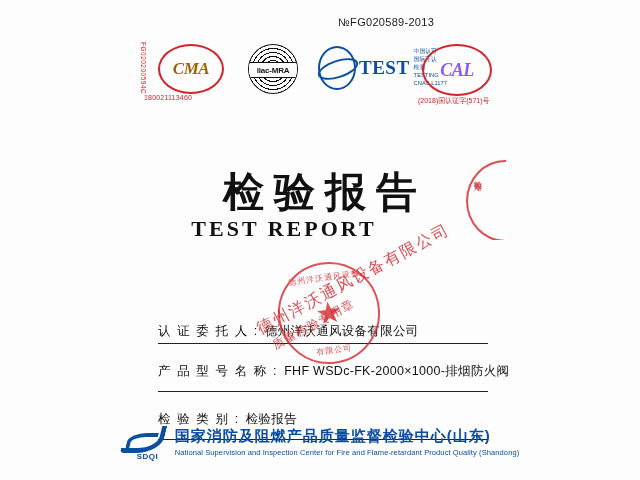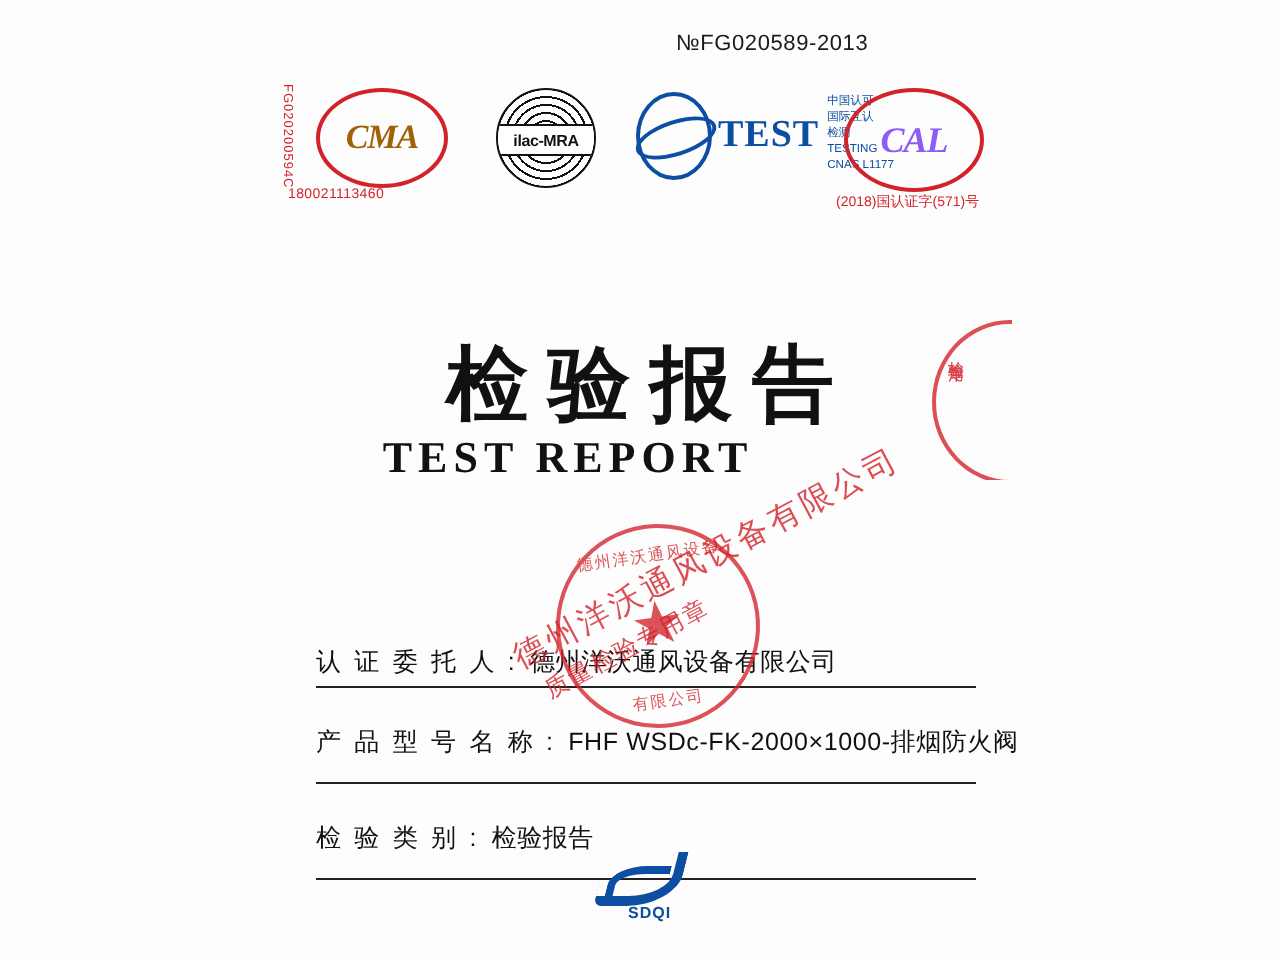--- a/index.html
+++ b/index.html
@@ -500,16 +500,20 @@
     <span class="line2">质量检验专用章</span>
   </div>
 
   <div class="footer">
     <div class="footer-inner">
       <div class="sdqi-logo">
         <div class="sdqi-swoosh"></div>
         <div class="sdqi-swoosh2"></div>
         <div class="sdqi-text">SDQI</div>
       </div>
+      <div class="footer-texts">
+        <div class="footer-cn">国家消防及阻燃产品质量监督检验中心(山东)</div>
+        <div class="footer-en">National Supervision and Inspection Center for Fire and Flame-retardant Product Quality (Shandong)</div>
+      </div>
     </div>
   </div>
 
 </div>
 
 </body></html>

